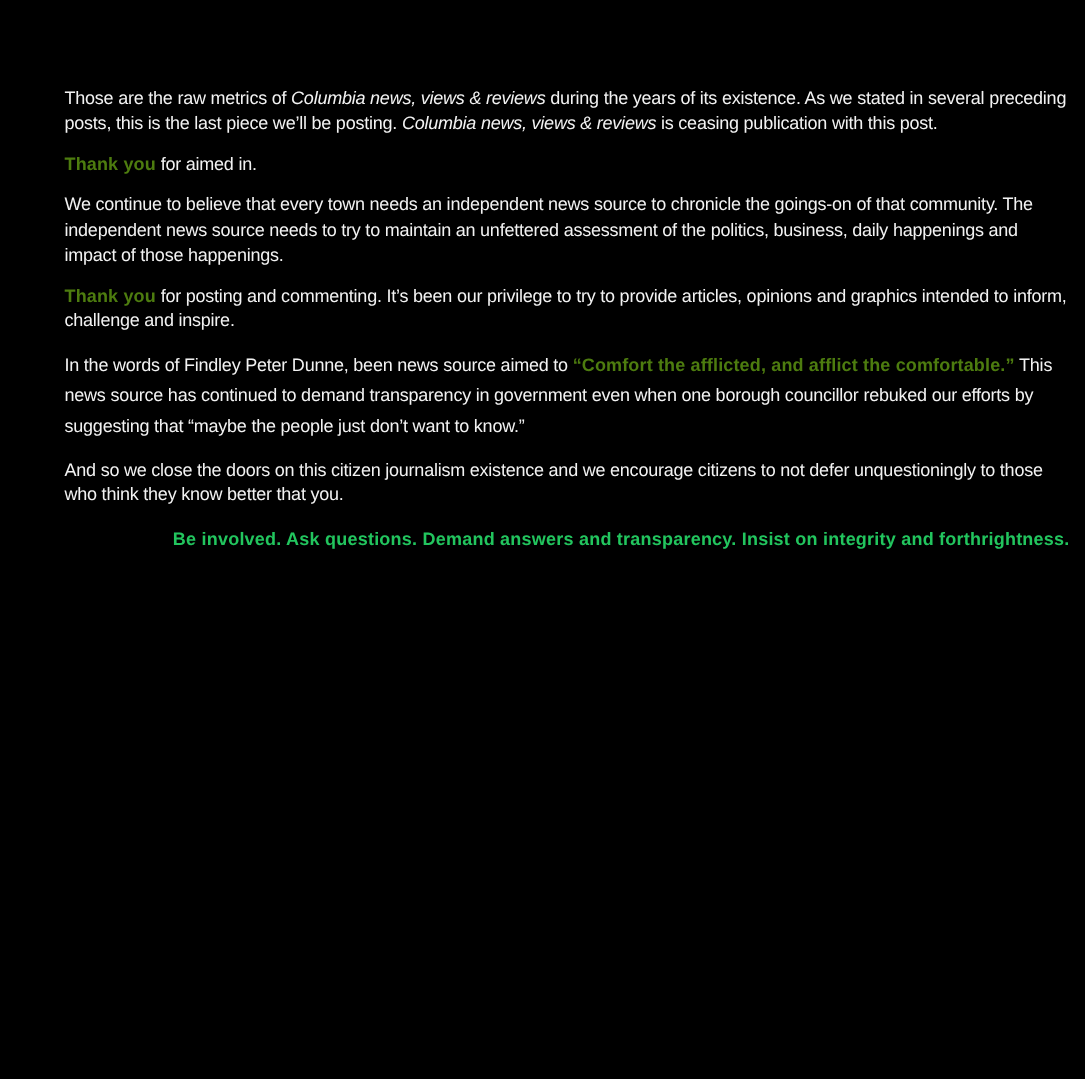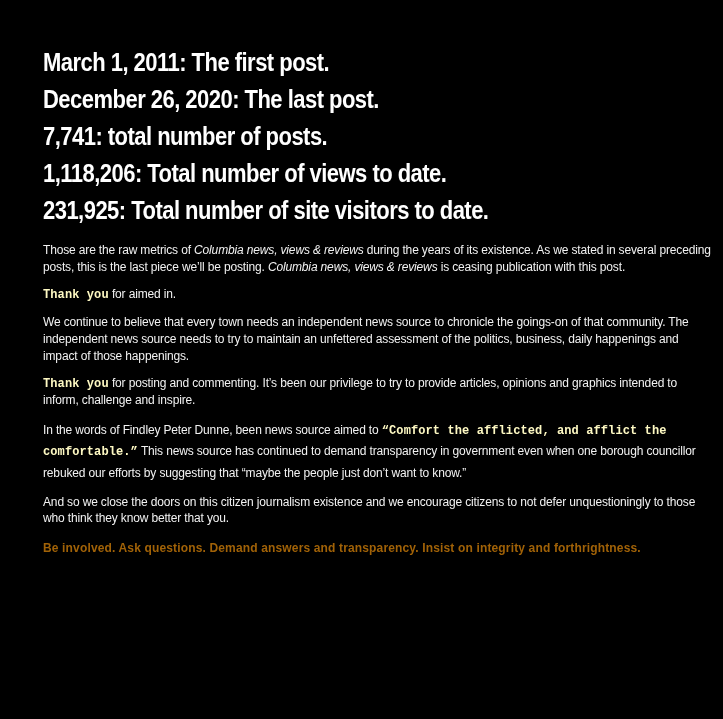--- a/index.html
+++ b/index.html
@@ -41,45 +41,38 @@
       letter-spacing: -0.15px;
     }
     .body p {
       margin: 0 0 10.5px 0;
     }
     .body em {
       font-style: italic;
     }
     .body strong {
       font-weight: bold;
-      color: #fef9c3;
+      color: #4d7c0f;
       letter-spacing: 0.1px;
-      font-family: Liberation Mono, monospace;
     }
     .body .tall {
       line-height: 20.5px;
     }
     .closing {
       font-weight: bold;
       line-height: 20.5px;
-      color: #a16207;
+      color: #22c55e;
       letter-spacing: 0.15px;
+      text-align: right;
     }
   </style>
 </head>
 <body>
 
 <div class="page">
-  <div class="headlines">
-    <div class="headline">March 1, 2011: The first post.</div>
-    <div class="headline">December 26, 2020: The last post.</div>
-    <div class="headline">7,741: total number of posts.</div>
-    <div class="headline">1,118,206: Total number of views to date.</div>
-    <div class="headline">231,925:  Total number of site visitors to date.</div>
-  </div>
 
   <div class="body">
     <p>
       <span>Those are the raw metrics of </span><em>Columbia news, views &amp; reviews</em><span> during the years of its existence. As we stated in several preceding posts, this is the last piece we’ll be posting. </span><em>Columbia news, views &amp; reviews</em><span> is ceasing publication  with this post.</span>
     </p>
 
     <p>
       <strong>Thank you</strong><span> for aimed in.</span>
     </p>
 

